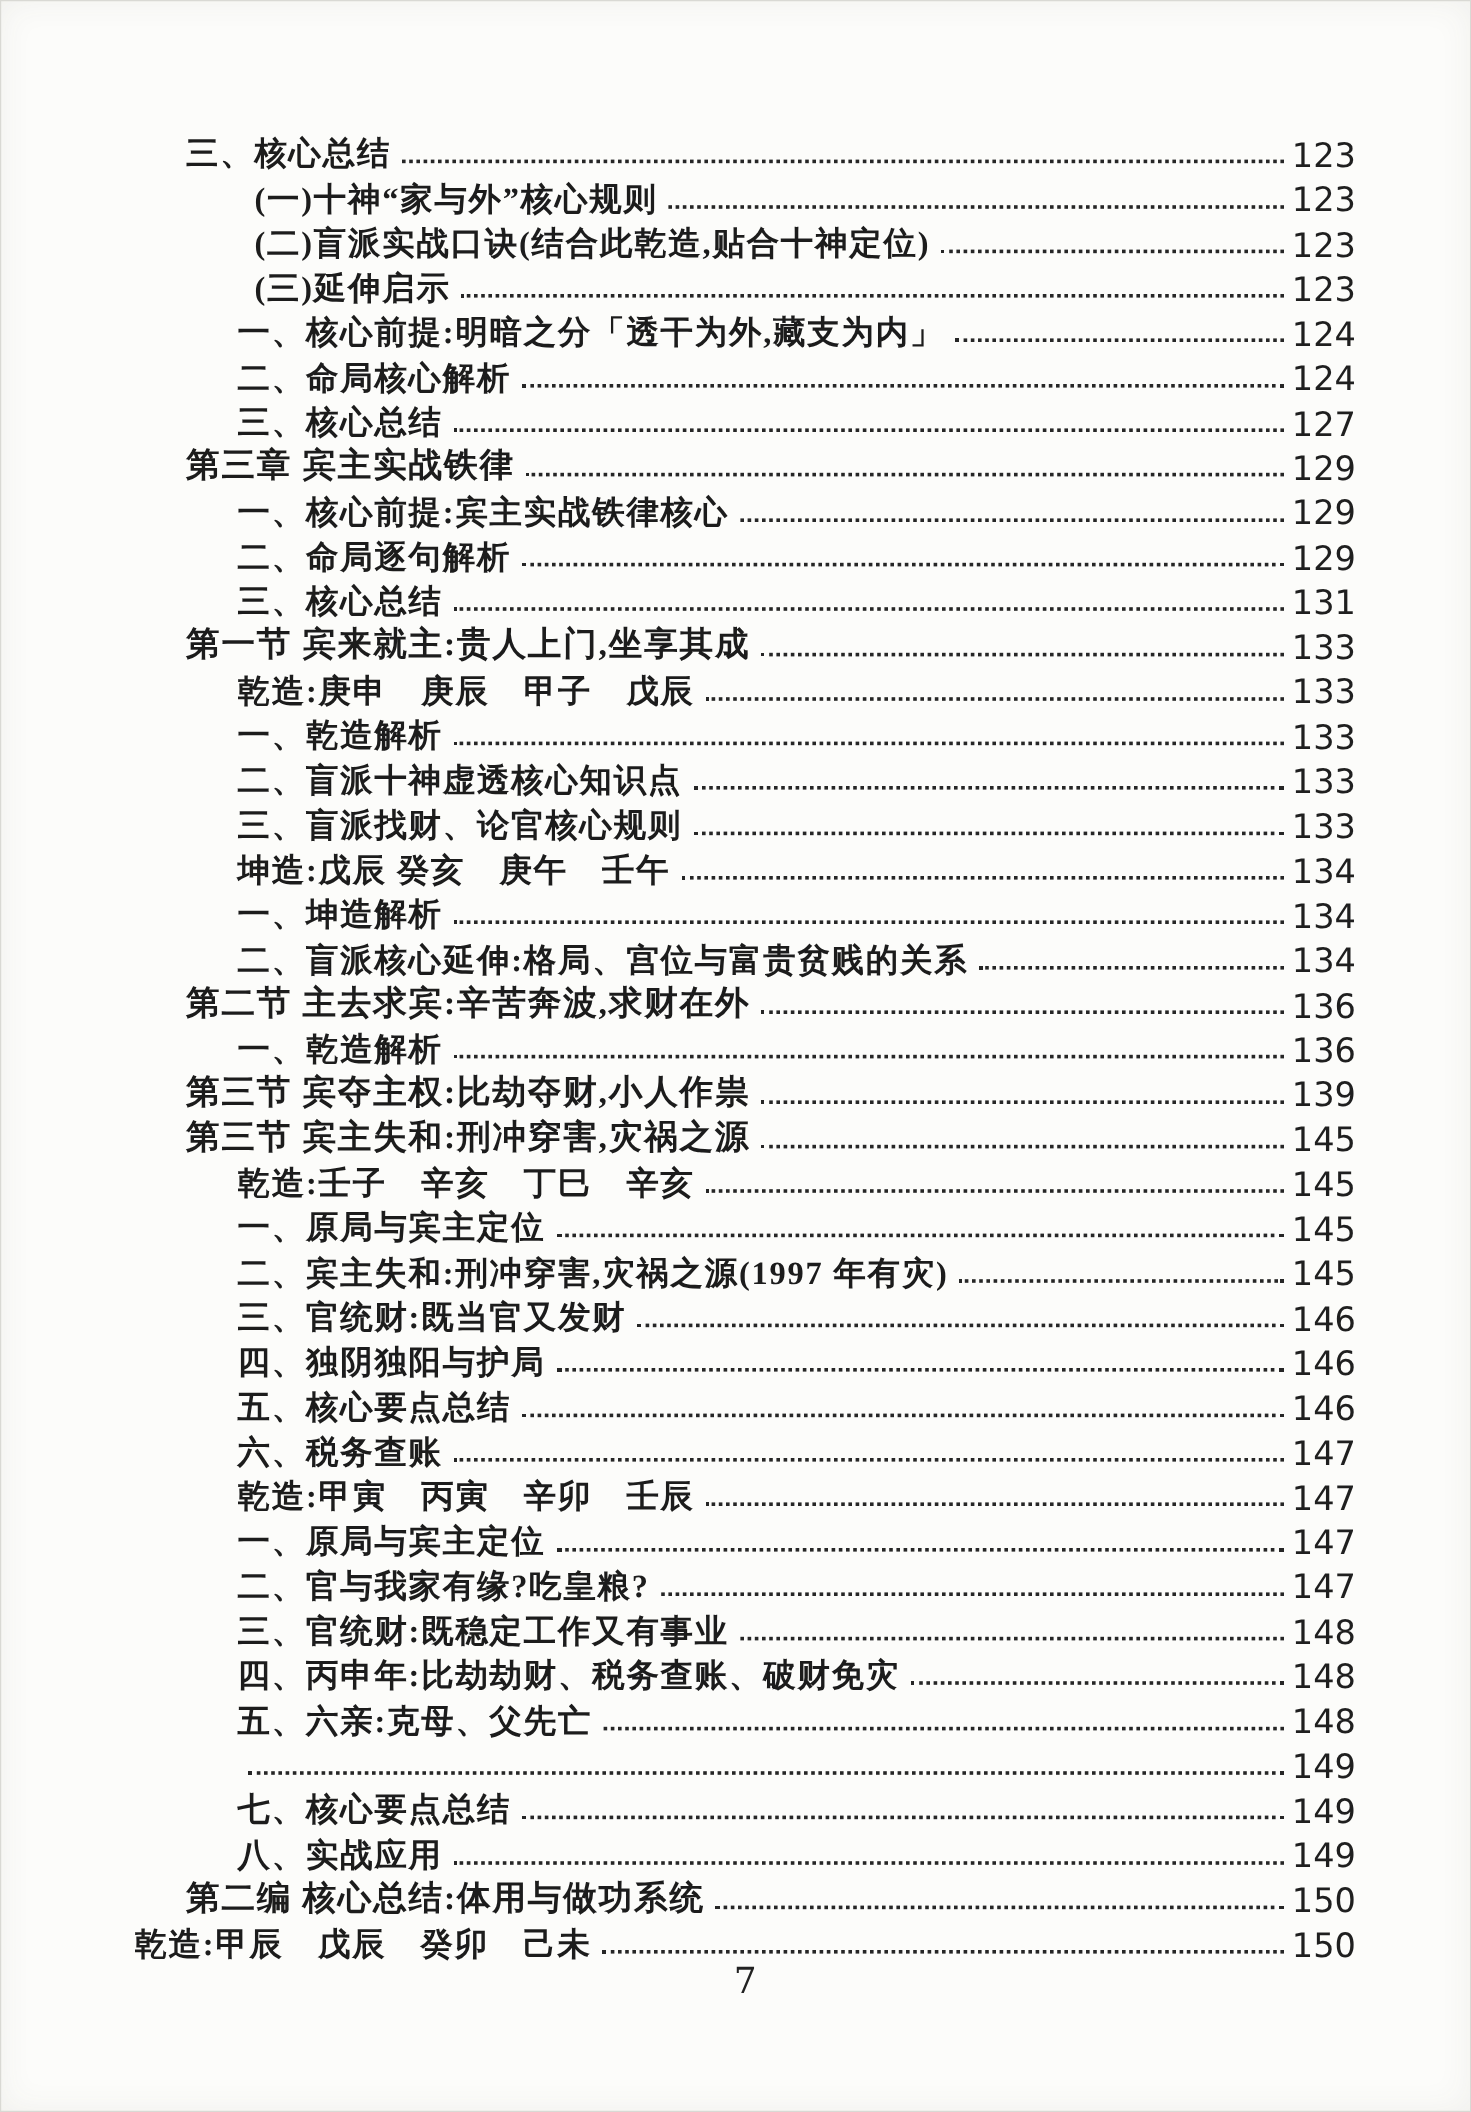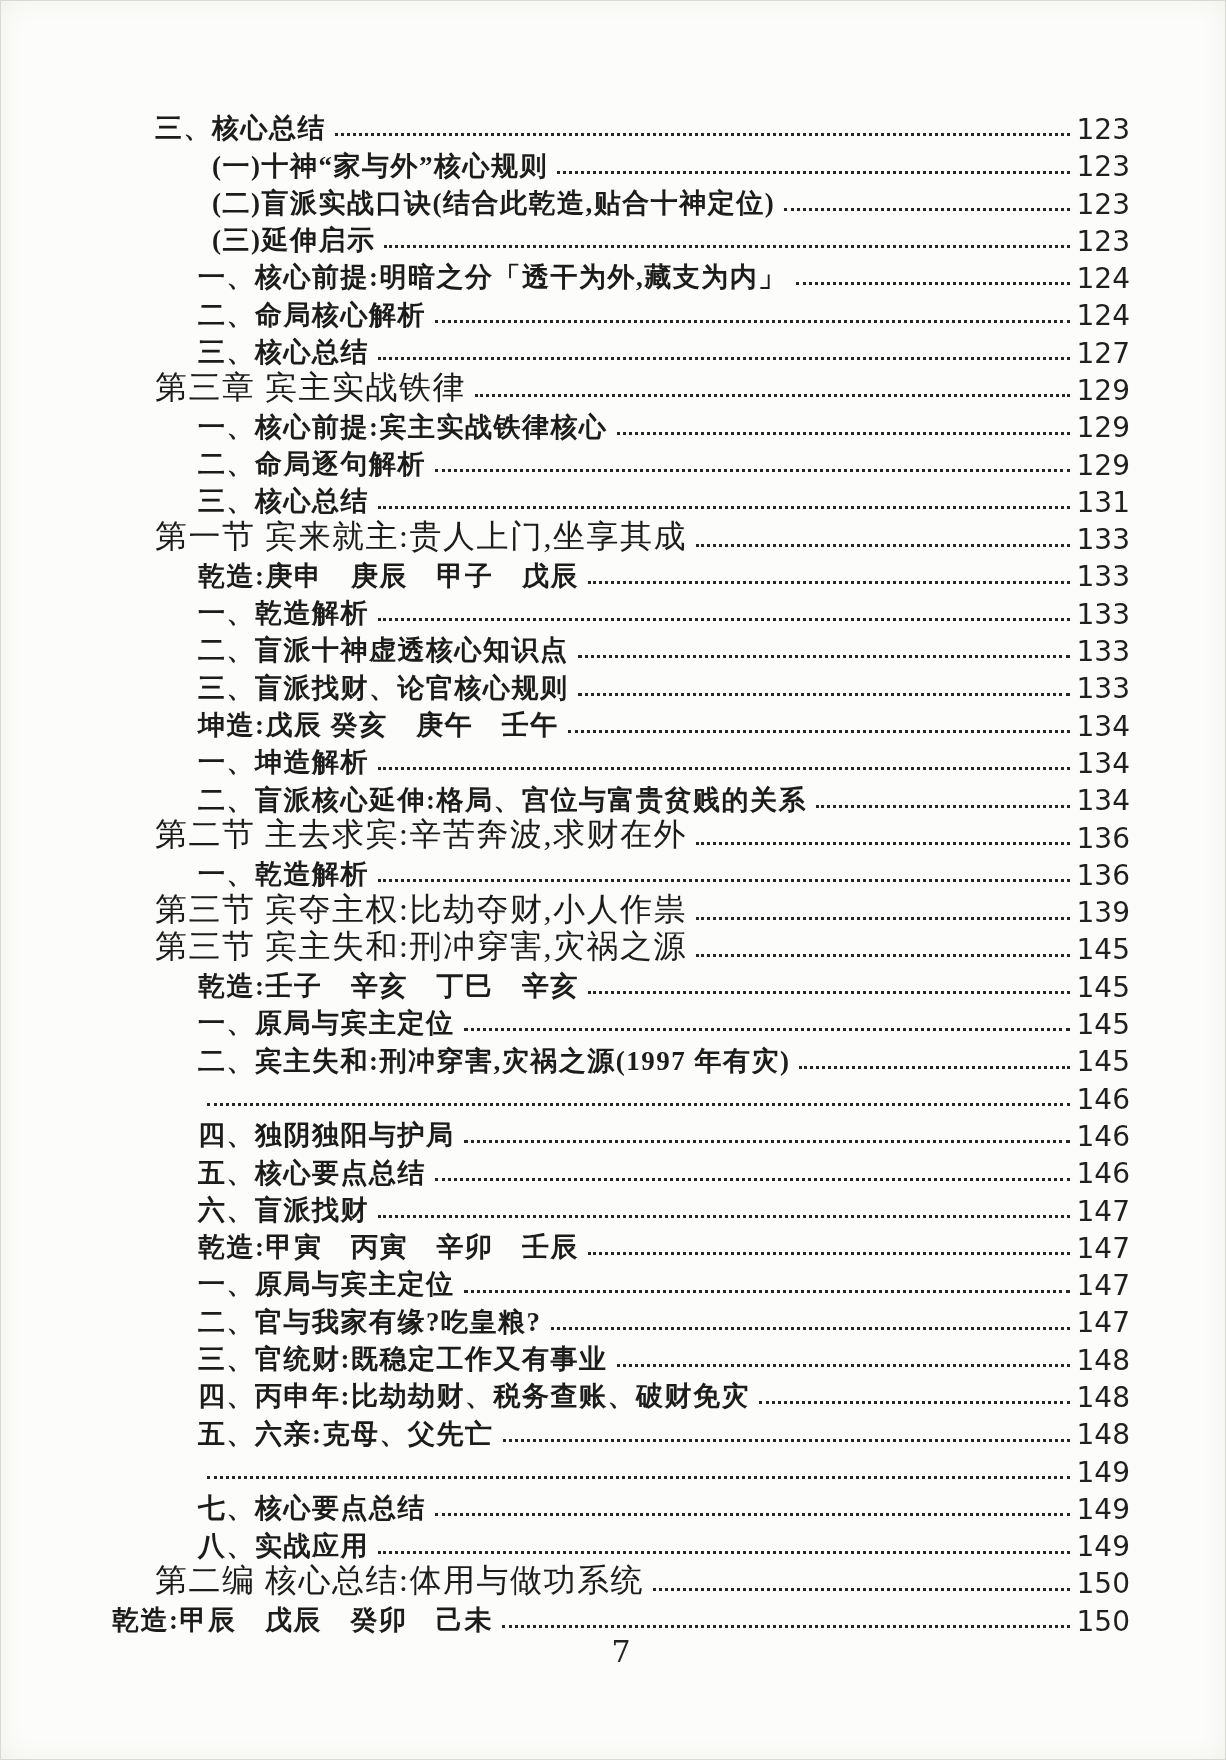--- a/index.html
+++ b/index.html
@@ -32,22 +32,22 @@
     text-align: right;
   }
   .toc-title {
     flex: none;
     font-size: 27px;
     line-height: 1.15;
     font-weight: 600;
     letter-spacing: 1.5px;
   }
   .toc-row.bold .toc-title {
-    font-size: 32px;
-    font-weight: 400;
+    font-size: 28px;
+    font-weight: 700;
   }
   .lv0 { padding-left: 0; }
   .lv1 { padding-left: 43px; }
   .lv2 { padding-left: 86px; }
   .lv3 { padding-left: 100px; }
   .leader {
     flex: 1;
     min-width: 14px;
     border-bottom: 3.4px dotted #262626;
     margin: 0 7px 8px 9px;
@@ -201,35 +201,36 @@
         <span class="toc-title">一、原局与宾主定位</span>
         <span class="leader"></span>
         <span class="toc-page">145</span>
       </div>
       <div class="toc-row lv2">
         <span class="toc-title">二、宾主失和:刑冲穿害,灾祸之源(1997 年有灾) </span>
         <span class="leader"></span>
         <span class="toc-page">145</span>
       </div>
       <div class="toc-row lv2">
+        <span class="toc-title">三、官统财:既当官又发财</span>
         <span class="leader"></span>
         <span class="toc-page">146</span>
       </div>
       <div class="toc-row lv2">
         <span class="toc-title">四、独阴独阳与护局</span>
         <span class="leader"></span>
         <span class="toc-page">146</span>
       </div>
       <div class="toc-row lv2">
         <span class="toc-title">五、核心要点总结</span>
         <span class="leader"></span>
         <span class="toc-page">146</span>
       </div>
       <div class="toc-row lv2">
-        <span class="toc-title">六、盲派找财</span>
+        <span class="toc-title">六、税务查账</span>
         <span class="leader"></span>
         <span class="toc-page">147</span>
       </div>
       <div class="toc-row lv2">
         <span class="toc-title">乾造:甲寅　丙寅　辛卯　壬辰</span>
         <span class="leader"></span>
         <span class="toc-page">147</span>
       </div>
       <div class="toc-row lv2">
         <span class="toc-title">一、原局与宾主定位</span>

